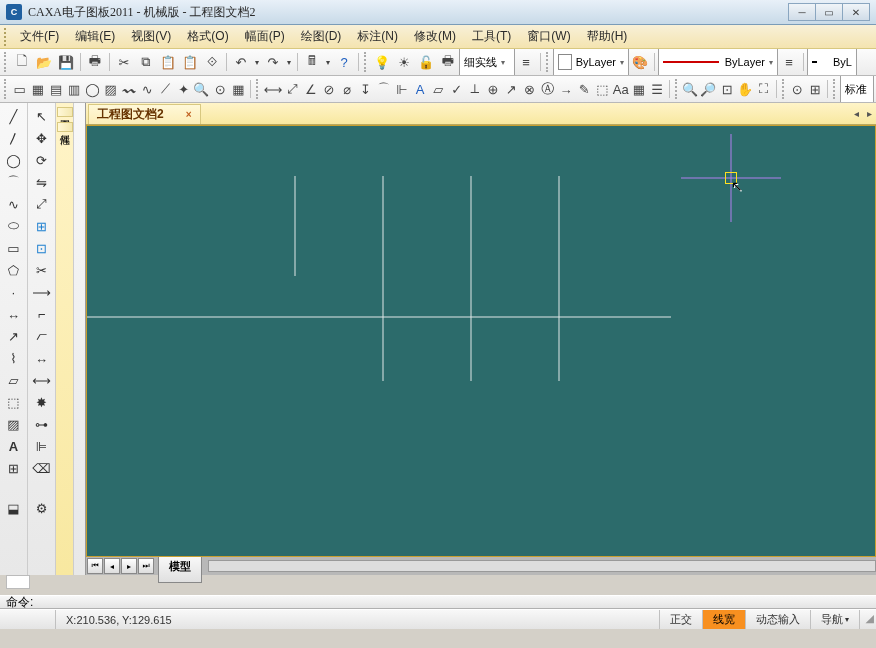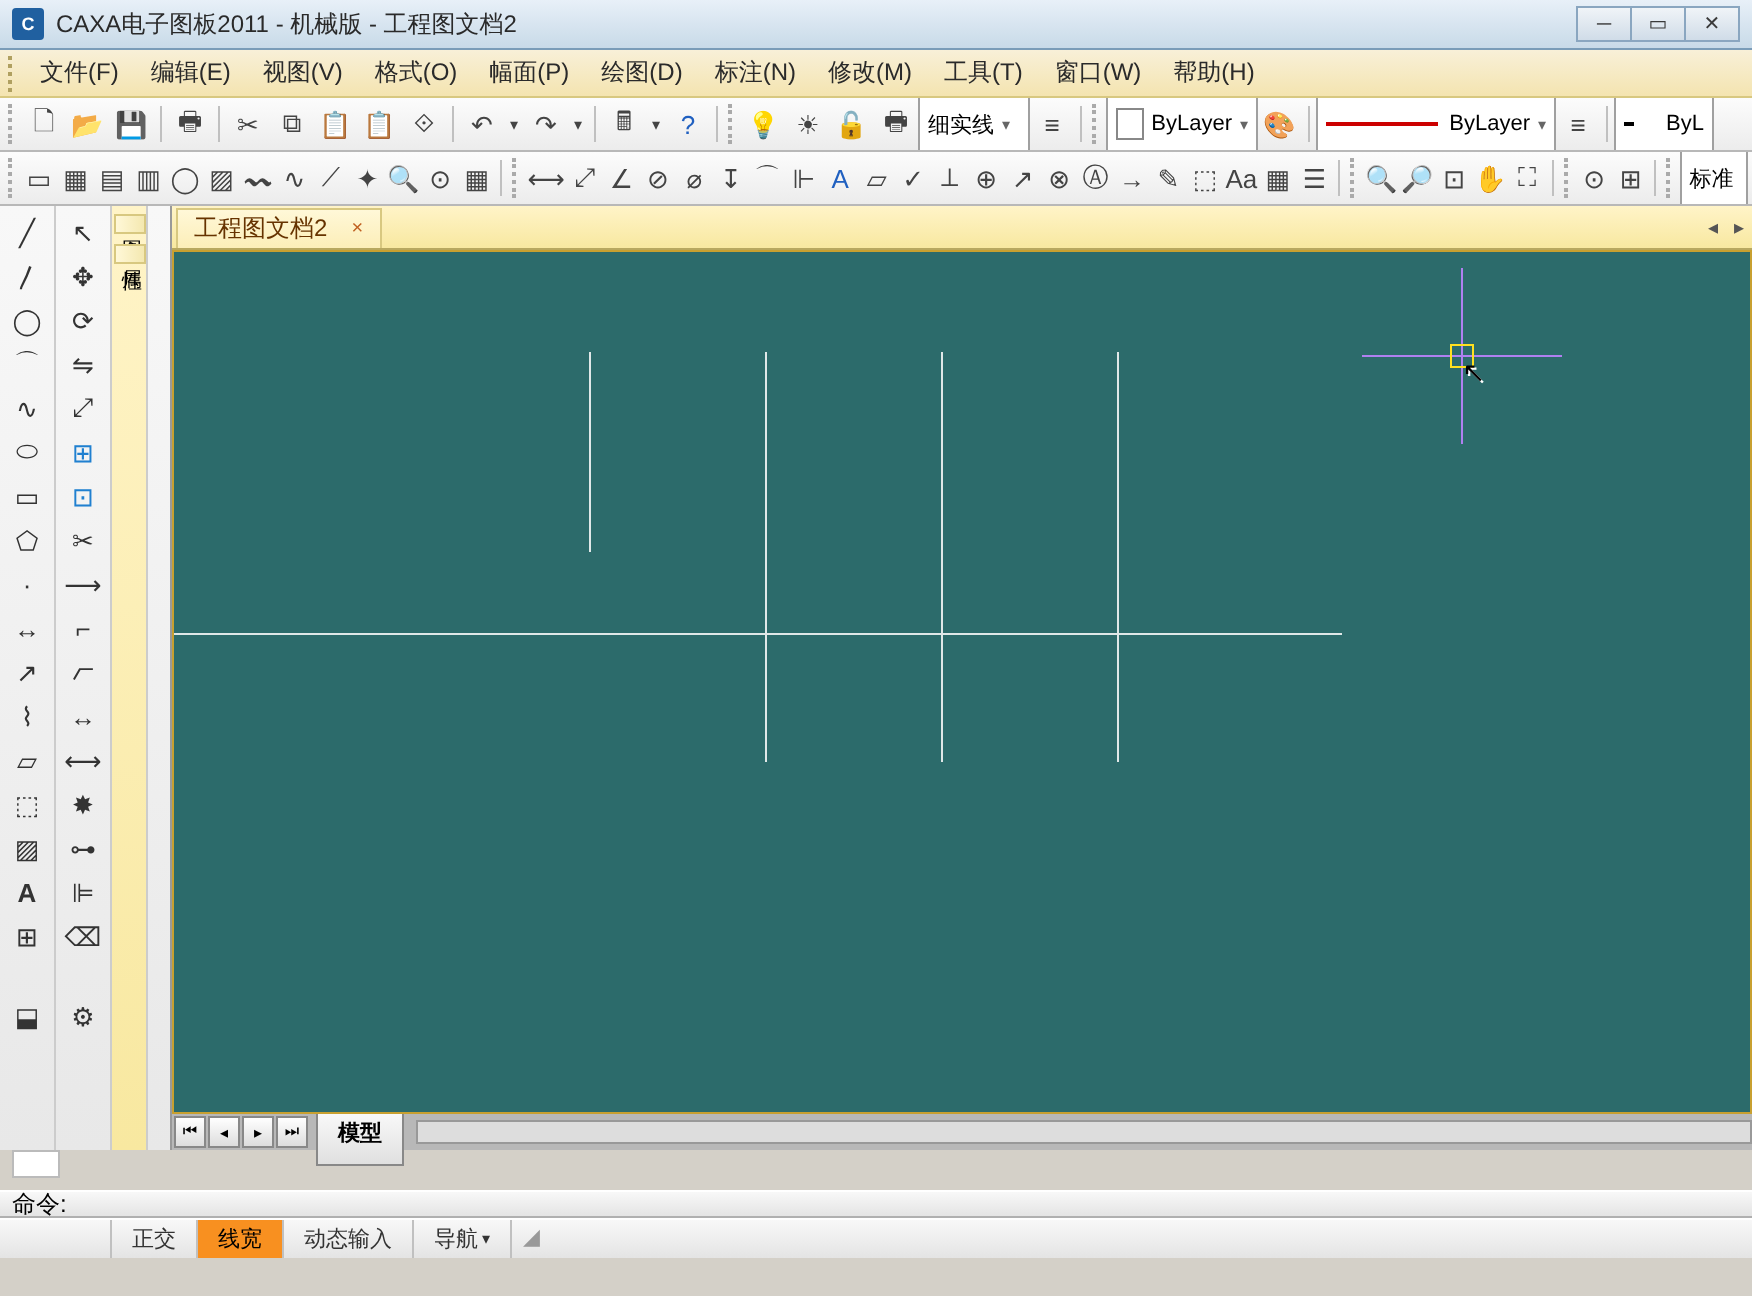--- a/index.html
+++ b/index.html
@@ -1,21 +1,21 @@
 <!DOCTYPE html>
 <html><head>
 <meta charset="utf-8">
 <style>
 * { box-sizing: border-box; margin: 0; padding: 0; font-family: "Microsoft YaHei", "SimSun", sans-serif; }
 body { width: 876px; height: 648px; overflow: hidden; background: #d4d0c8; position: relative; }
 
 
 .titlebar { height: 25px; background: linear-gradient(to bottom, #e8f0f8, #c8dae8); display: flex; align-items: center; padding: 0 6px; border-bottom: 1px solid #7a9cb8; }
 .titlebar .app-icon { width: 16px; height: 16px; background: #2060a0; border-radius: 2px; margin-right: 6px; display:flex;align-items:center;justify-content:center;color:#fff;font-size:9px;font-weight:bold;}
-.titlebar .title { font-size: 12px; color: #2a2a2a; flex: 1; }
+.titlebar .title { font-size: 12px; color: #2a2a2a; flex: 1; font-family: Liberation Serif, serif; }
 .titlebar .win-btns { display: flex; gap: 0; }
 .titlebar .win-btn { width: 28px; height: 18px; background: linear-gradient(to bottom,#f0f4f8,#d0dce8); border: 1px solid #8aa6c0; display:flex;align-items:center;justify-content:center;font-size:10px;color:#3a3a3a; cursor:pointer;}
 .titlebar .win-btn + .win-btn { margin-left: -1px; }
 
 
 .menubar { height: 24px; background: linear-gradient(to bottom,#f8f0d8,#f4e4b0); display: flex; align-items: center; padding: 0 4px; border-bottom: 1px solid #d8c880; }
 .menubar .menu-item { font-size: 12px; padding: 2px 8px; color: #2a2a2a; cursor: pointer; }
 .menubar .grip { width: 6px; height: 18px; border-left: 2px dotted #b0a060; margin-right:2px;}
 
 
@@ -31,21 +31,21 @@
 
 .main-wrap { display:flex; height:472px; background:#888;}
 .left-tools { width:86px; background:linear-gradient(to bottom,#f8f8f8,#e8e8e8); display:flex; border-right:1px solid #999;}
 .left-col { width:28px; display:flex; flex-direction:column; align-items:center; padding-top:4px; gap:4px; border-right:1px solid #ccc;}
 .left-col.side { background:linear-gradient(to bottom,#fff4c8,#f8e8a0); width:18px;}
 .ltbtn { width:22px; height:18px; display:flex; align-items:center; justify-content:center; font-size:13px; cursor:pointer; color:#333;}
 .side-tab { writing-mode:vertical-lr; font-size:10px; padding:4px 0; cursor:pointer; background:linear-gradient(to right,#fff8d8,#f4e8b0); border:1px solid #d8c880; margin-bottom:1px;}
 
 .doc-area { flex:1; display:flex; flex-direction:column; background:#777;}
 .doc-tabs { height:22px; background:linear-gradient(to bottom,#fff4c8,#f8e8a0); display:flex; align-items:center; padding-left:2px; border-bottom:1px solid #b8a860;}
-.doc-tab { height:20px; background:linear-gradient(to bottom,#fff8d8,#fceeb8); border:1px solid #d8c880; border-bottom:none; padding:0 8px; font-size:12px; color:#663300; font-weight:normal; display:flex; align-items:center; gap:12px;}
+.doc-tab { height:20px; background:linear-gradient(to bottom,#fff8d8,#fceeb8); border:1px solid #d8c880; border-bottom:none; padding:0 8px; font-size:12px; color:#663300; font-weight:bold; display:flex; align-items:center; gap:22px;}
 .doc-tab .close { font-size:10px; color:#c06020; cursor:pointer;}
 .doc-tabs .spacer {flex:1;}
 .tab-nav { font-size:10px; color:#555; padding:0 4px; cursor:pointer;}
 
 .canvas-wrap { flex:1; position:relative; background:#2c6b6b; border:1px solid #c8a030;}
 .canvas-wrap svg { width:100%; height:100%; display:block;}
 .cursor-box { position:absolute; width:12px; height:12px; border:1px solid #ffe020; pointer-events:none;}
 .cursor-arrow { position:absolute; font-size:14px; color:#000; pointer-events:none; text-shadow:1px 1px 0 #fff;}
 
 .btm-tabs { height:18px; background:#b8b8b8; display:flex; align-items:center; font-size:11px;}
@@ -301,20 +301,23 @@
 <div class="gray-fill">
   <div class="cmd-small"></div>
 </div>
 
 <div class="cmd-row">
   <span>命令:</span>
 </div>
 
 <div class="statusbar">
   <div class="cell" style="width:56px;"></div>
+  <div class="cell flex">
+    <span>X:210.536, Y:129.615</span>
+  </div>
   <div class="cell">
       <span>正交</span>
     </div>
   <div class="cell hl">
       <span>线宽</span>
     </div>
   <div class="cell">
       <span>动态输入</span>
     </div>
   <div class="cell">

